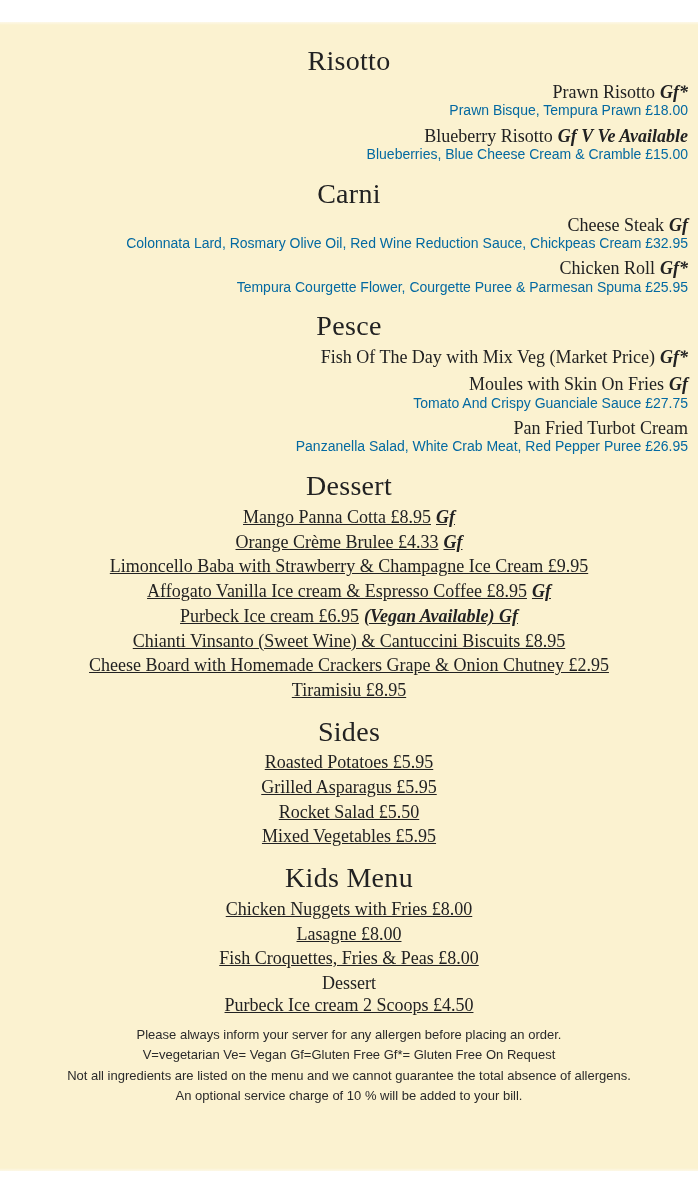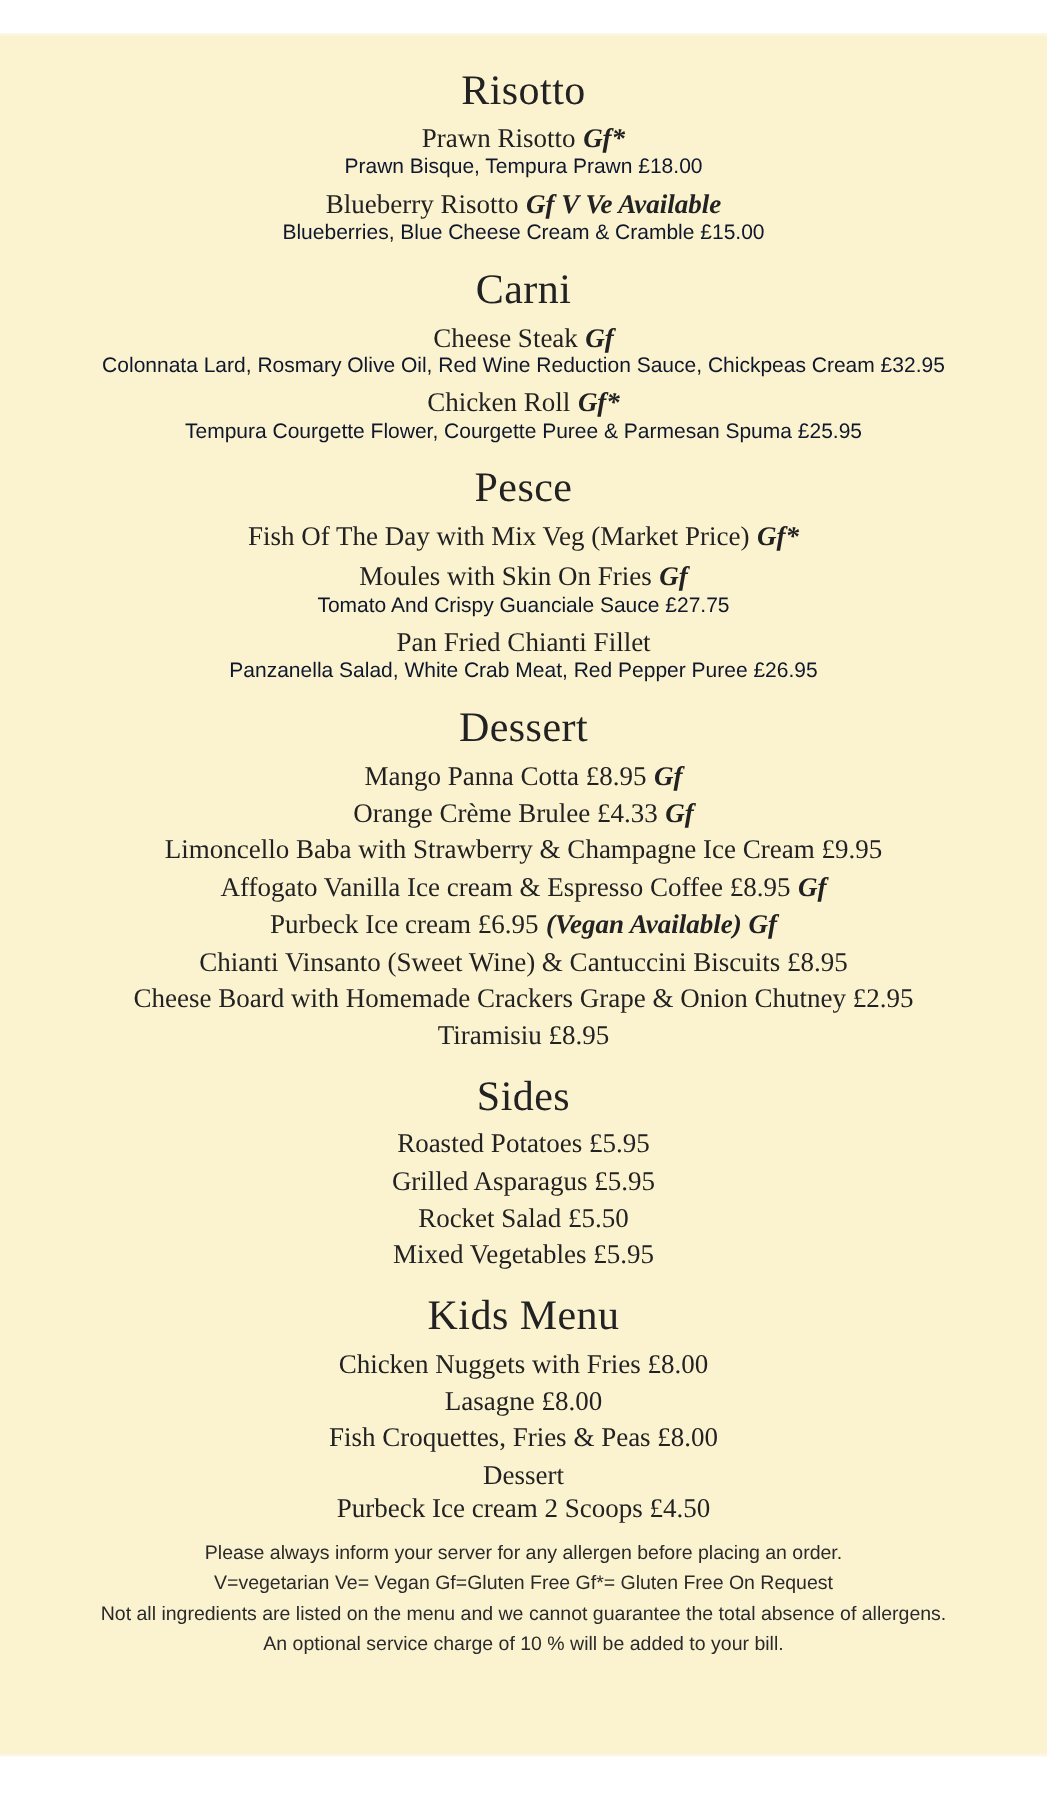--- a/index.html
+++ b/index.html
@@ -34,48 +34,49 @@
 
   h2.section-title {
     font-size: 28px;
     font-weight: 400;
     line-height: 1.1;
     margin: 16px 0 5px;
     letter-spacing: 0.3px;
   }
   .menu-section:first-child h2.section-title { margin-top: 0; }
 
-  .item { margin: 0 0 7px; }
+  .item { margin: 0 0 7px; text-align: right; }
   .item:last-child { margin-bottom: 0; }
 
   .name {
     font-size: 18px;
     line-height: 1.12;
     margin: 0;
   }
   .tag {
     font-weight: 700;
     font-style: italic;
     margin-left: 5px;
   }
   .tag:empty { display: none; }
 
   .desc {
     font-family: "Liberation Sans", sans-serif;
     font-size: 14px;
     line-height: 1.2;
     margin: 0;
-    color: #0f172a;
+    color: #0369a1;
   }
   .desc:empty { display: none; }
 
   .single {
     font-size: 18px;
     line-height: 1.15;
     margin: 0 0 4px;
+    text-decoration: underline;
   }
   .kids-sub {
     font-size: 18px;
     line-height: 1.15;
     margin: 2px 0 1px;
   }
 
   .footer {
     margin-top: 10px;
     font-family: "Liberation Sans", sans-serif;
@@ -119,21 +120,21 @@
       <h2 class="section-title">Pesce</h2>
       <div class="item">
         <p class="name"><span>Fish Of The Day with Mix Veg (Market Price)</span><span class="tag">Gf*</span></p>
 
       </div>
       <div class="item">
         <p class="name"><span>Moules with Skin On Fries</span><span class="tag">Gf</span></p>
         <p class="desc">Tomato And Crispy Guanciale Sauce £27.75</p>
       </div>
       <div class="item">
-        <p class="name"><span>Pan Fried Chianti Fillet</span></p>
+        <p class="name"><span>Pan Fried Turbot Cream</span></p>
         <p class="desc">Panzanella Salad, White Crab Meat, Red Pepper Puree £26.95</p>
       </div>
     </section>
 
     <section class="menu-section">
       <h2 class="section-title">Dessert</h2>
       <p class="single"><span>Mango Panna Cotta £8.95</span><span class="tag">Gf</span></p>
       <p class="single"><span>Orange Crème Brulee £4.33</span><span class="tag">Gf</span></p>
       <p class="single"><span>Limoncello Baba with Strawberry &amp; Champagne Ice Cream £9.95</span></p>
       <p class="single"><span>Affogato Vanilla Ice cream &amp; Espresso Coffee £8.95</span><span class="tag">Gf</span></p>

